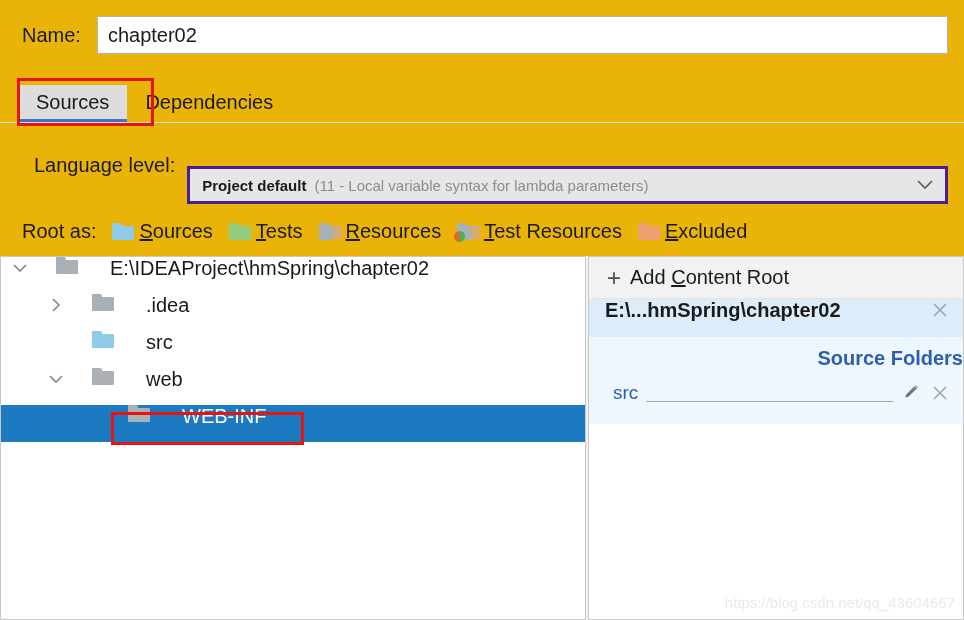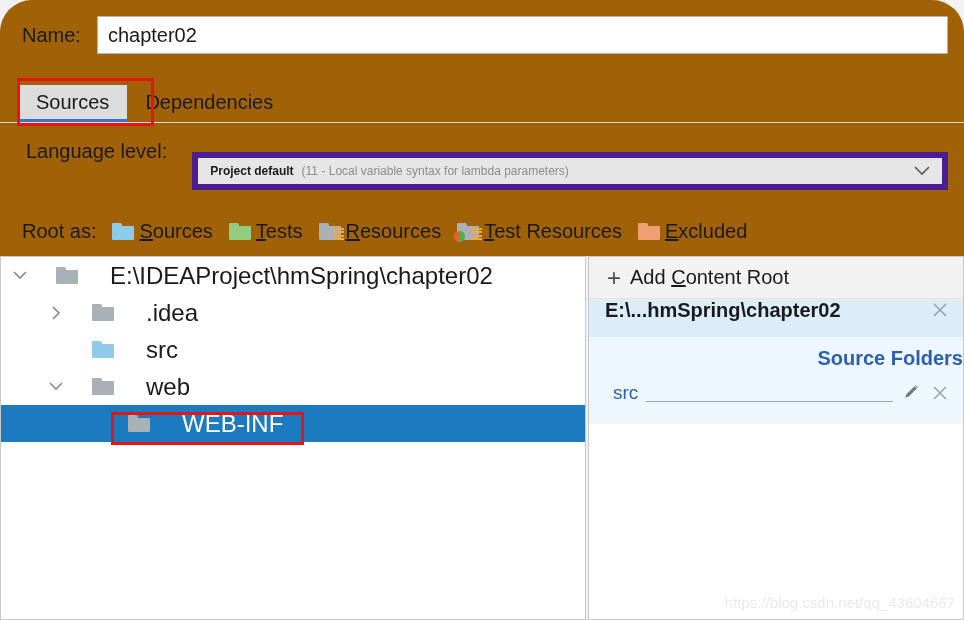--- a/index.html
+++ b/index.html
@@ -7,22 +7,21 @@
     margin: 0; padding: 0;
     width: 964px; height: 620px;
     overflow: hidden;
     background: #f2f2f2;
     font-family: "Liberation Sans", sans-serif;
     color: #1a1a1a;
   }
   #app {
     position: relative;
     width: 964px; height: 620px;
-    background: #a16207;
-    border-radius: 32px;
+    background: #eab308;
   }
 
   
   .name-row {
     position: absolute;
     left: 0; top: 0;
     width: 964px; height: 70px;
     display: flex;
     align-items: center;
     padding-left: 22px;
@@ -74,42 +73,41 @@
   .tabs-baseline {
     position: absolute;
     left: 0; top: 50px;
     width: 964px; height: 1px;
     background: #dcdcdc;
   }
 
   
   .lang-row {
     position: absolute;
-    left: 0; top: 128px;
+    left: 0; top: 142px;
     width: 964px; height: 46px;
     display: flex;
     align-items: center;
-    padding-left: 26px;
-    gap: 13px;
+    padding-left: 34px;
   }
   .lang-label {
     font-size: 20px;
     white-space: nowrap;
     margin-right: 12px;
   }
   .lang-combo {
     flex: 1;
     margin-right: 16px;
     height: 38px;
     background: #e6e6e6;
-    border: 6px solid #4c1d95;
+    border: 3px solid #4c1d95;
     display: flex;
     align-items: center;
     padding: 0 10px 0 12px;
-    font-size: 12px;
+    font-size: 15px;
     margin-top: 40px;
   }
   .lang-value { font-weight: bold; color: #1a1a1a; white-space: nowrap; }
   .lang-hint { color: #8c8c8c; margin-left: 8px; white-space: nowrap; }
   .combo-arrow {
     margin-left: auto;
     width: 20px; height: 20px;
     display: flex; align-items: center; justify-content: center;
   }
 
@@ -193,22 +191,22 @@
     border: 1px solid #c8c8c8;
     border-left: none;
     position: relative;
     overflow: hidden;
   }
 
   
   .trow {
     height: 37px;
     display: flex;
-    align-items: center;
-    font-size: 24px;
+    align-items: flex-start;
+    font-size: 20px;
     color: #1a1a1a;
     position: relative;
     gap: 25px;
   }
   .trow.selected { background: #1c7ac0; color: #ffffff; }
   .chev {
     width: 22px; height: 22px;
     flex: none;
     display: flex; align-items: center; justify-content: center;
     color: #8a8a8a;

